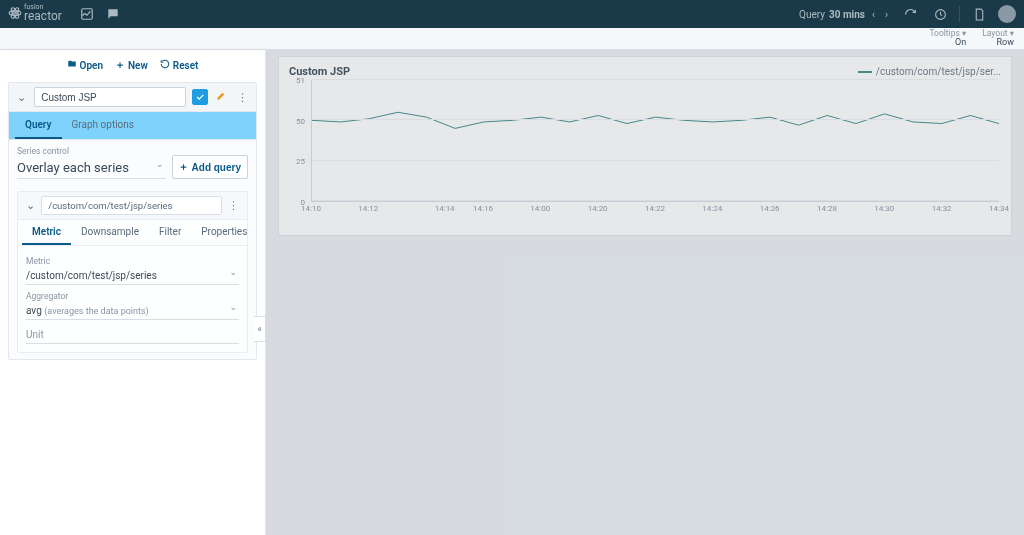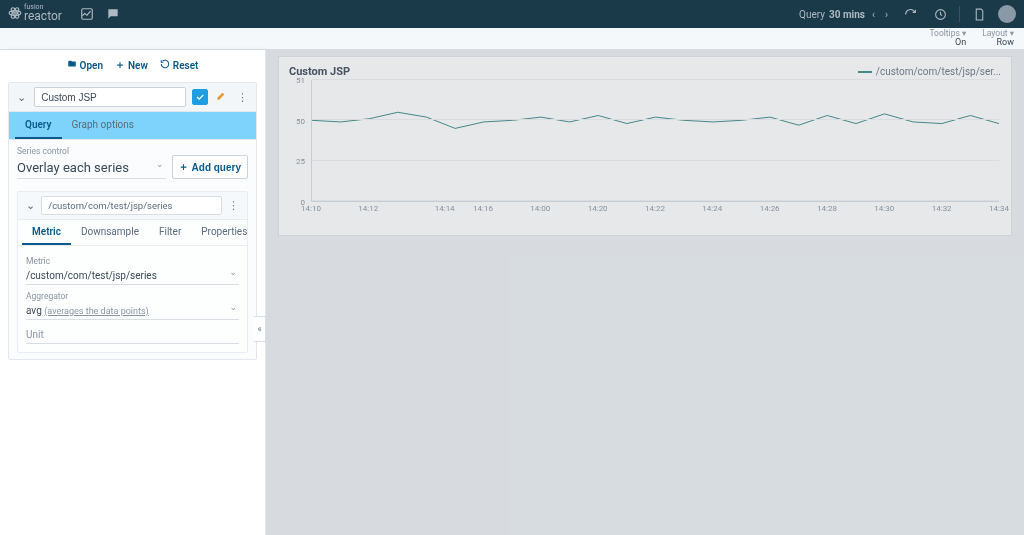--- a/index.html
+++ b/index.html
@@ -61,21 +61,21 @@
   
   .query-block { margin: 6px 8px; border: 1px solid #e8edf2; border-radius: 2px; background: #fdfefe; }
   .qb-header { display: flex; align-items: center; padding: 4px 6px; border-bottom: 1px solid #e8edf2; background: #f6f9fb; }
   .qb-path { flex: 1; font-size: 9.5px; color: #5a6c7d; border: 1px solid #d8dee4; border-radius: 2px; padding: 3px 6px; margin: 0 4px; background: #fff; cursor: text;}
   .qb-tabs { display: flex; border-bottom: 1px solid #e8edf2; padding: 0 4px; }
   .qb-tab { padding: 6px 10px; font-size: 10px; color: #5a6c7d; cursor: pointer; border-bottom: 2px solid transparent; }
   .qb-tab.active { color: #0b5a8a; border-bottom-color: #0b5a8a; font-weight: 600; }
   .qb-body { padding: 4px 8px 8px; }
   .qb-field { margin-top: 6px; position: relative; }
   .qb-field-value { border-bottom: 1px solid #d8dee4; padding: 3px 14px 3px 0; font-size: 10px; color: #3a4a58; cursor: pointer; }
-  .qb-field-value .paren { color: #8a96a3; font-size: 9px; text-decoration: underline; }
+  .qb-field-value .paren { color: #8a96a3; font-size: 9px; }
   .qb-field-empty { border-bottom: 1px solid #d8dee4; padding: 3px 0; font-size: 10px; color: #8a96a3; cursor: text; }
 
   
   .collapse-handle { position: absolute; right: -1px; top: 266px; width: 12px; height: 26px; background: #fff; border: 1px solid #d8dee4; border-left: none; display: flex; align-items: center; justify-content: center; cursor: pointer; font-size: 9px; color: #6a7885; z-index: 3;}
 
   
   .left-footer { margin-top: auto; padding: 6px 8px; display: flex; gap: 6px; align-items: center; }
   .save-btn { flex: 1; background: #0b5a8a; color: #fff; border: none; padding: 6px 8px; font-size: 10px; font-weight: 600; border-radius: 2px; cursor: pointer; display: flex; align-items: center; justify-content: center; gap: 4px; }
   .sq-btn { width: 24px; height: 24px; border: 1px solid #c9d3dd; background: #f5f8fa; display: flex; align-items: center; justify-content: center; cursor: pointer; border-radius: 2px; color: #5a6c7d; }
 

